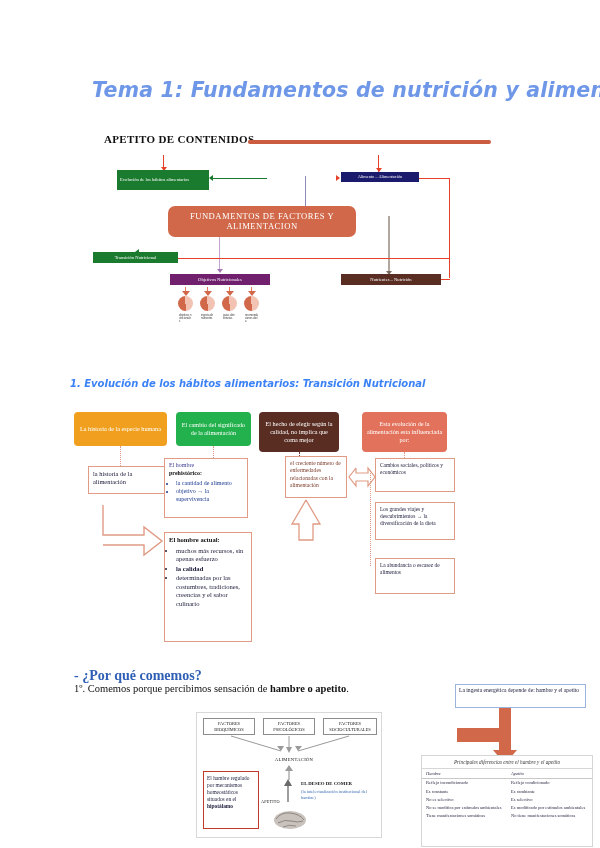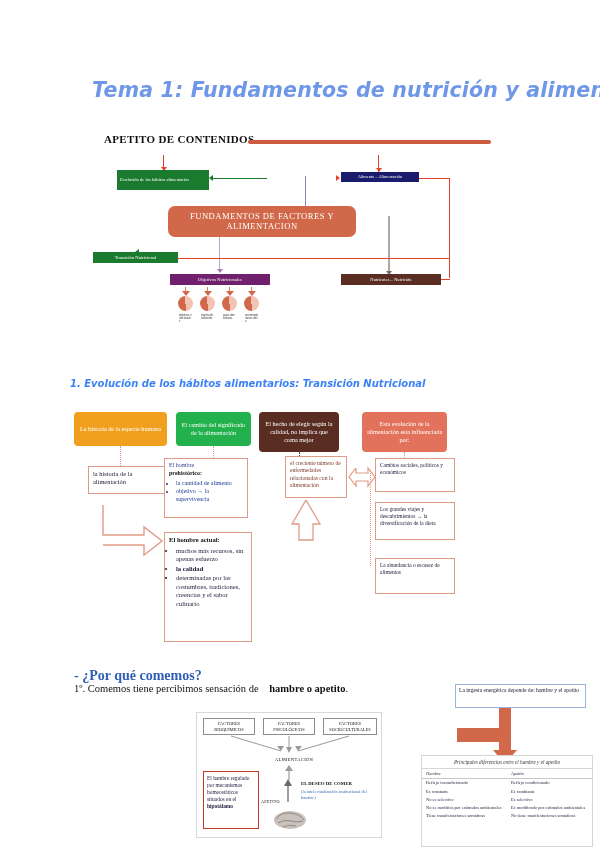--- a/index.html
+++ b/index.html
@@ -82,21 +82,21 @@
   .ob-r3{left:375px;top:558px;width:80px;height:36px;font-size:5.4px;}
   .ul{margin:2px 0 0 0;padding-left:7px;}
   .ul li{margin:0 0 1px 0;}
   .blue{color:#1b3a8f;}
 
   .fatarrow{position:absolute;}
   
   .q1{left:74px;top:668px;font-family:"Liberation Serif",serif;font-size:14px;
       color:#2f5fb5;font-weight:bold;}
   .q2{left:74px;top:683px;font-family:"Liberation Serif",serif;font-size:10.5px;color:#111;}
-  .q2 b{font-weight:bold;margin-left:8px;}
+  .q2 b{font-weight:bold;}
 
   .note{position:absolute;left:455px;top:684px;width:131px;height:24px;
         box-sizing:border-box;border:1px solid #9bb4dd;background:#fff;
         font-size:5.6px;line-height:1.3;padding:2px 3px;color:#1b1b3a;
         font-family:"Liberation Serif",serif;}
 
   
   .panel{position:absolute;left:196px;top:712px;width:186px;height:126px;
          border:1px solid #d8d8d8;background:#fff;box-sizing:border-box;}
   .fbox{position:absolute;box-sizing:border-box;border:1px solid #8c8c8c;
@@ -225,21 +225,21 @@
   <svg class="fatarrow" style="left:288px;top:498px;" width="36" height="44">
     <polyline points="18,2 4,26 11,26 11,42 25,42 25,26 32,26 18,2" fill="none" stroke="#e09b84" stroke-width="1.3"></polyline>
   </svg>
   <svg class="fatarrow" style="left:348px;top:466px;" width="28" height="22">
     <polyline points="8,2 1,11 8,20 8,15 20,15 20,20 27,11 20,2 20,7 8,7 8,2" fill="none" stroke="#e09b84" stroke-width="1.2"></polyline>
   </svg>
   <div class="abs" style="left:370px;top:470px;width:0;height:96px;border-left:1px dotted #e09b84;"></div>
 
   <div class="abs q1">- ¿Por qué comemos?</div>
   <div class="abs q2">
-    <span>1º. Comemos tiene percibimos sensación de </span><b>hambre o apetito</b><span>.</span>
+    <span>1º. Comemos porque percibimos sensación de </span><b>hambre o apetito</b><span>.</span>
   </div>
 
   <div class="note">La ingesta energética depende de: hambre y el apetito</div>
 
   <svg class="fatarrow" style="left:455px;top:708px;" width="80" height="52">
     <path d="M44,0 L44,20 L2,20 L2,34 L44,34 L44,50 L56,50 L56,0 Z" fill="#d1684a"></path>
     <path d="M38,42 L62,42 L50,56 Z" fill="#d1684a"></path>
   </svg>
 
   <div class="panel">

